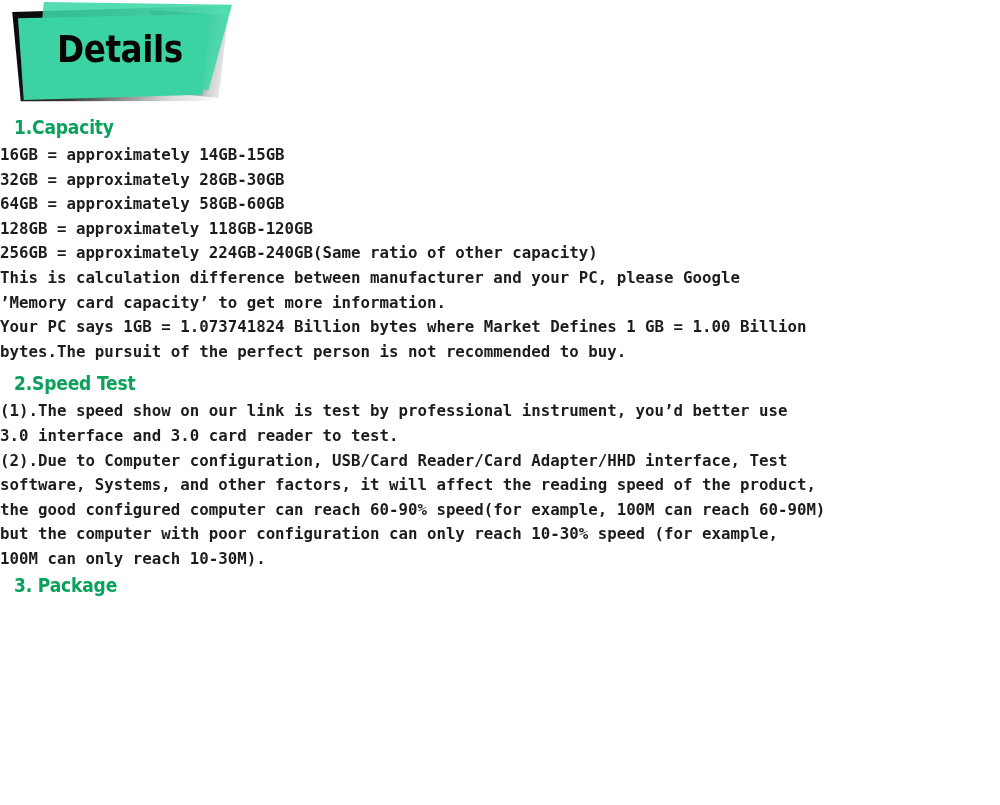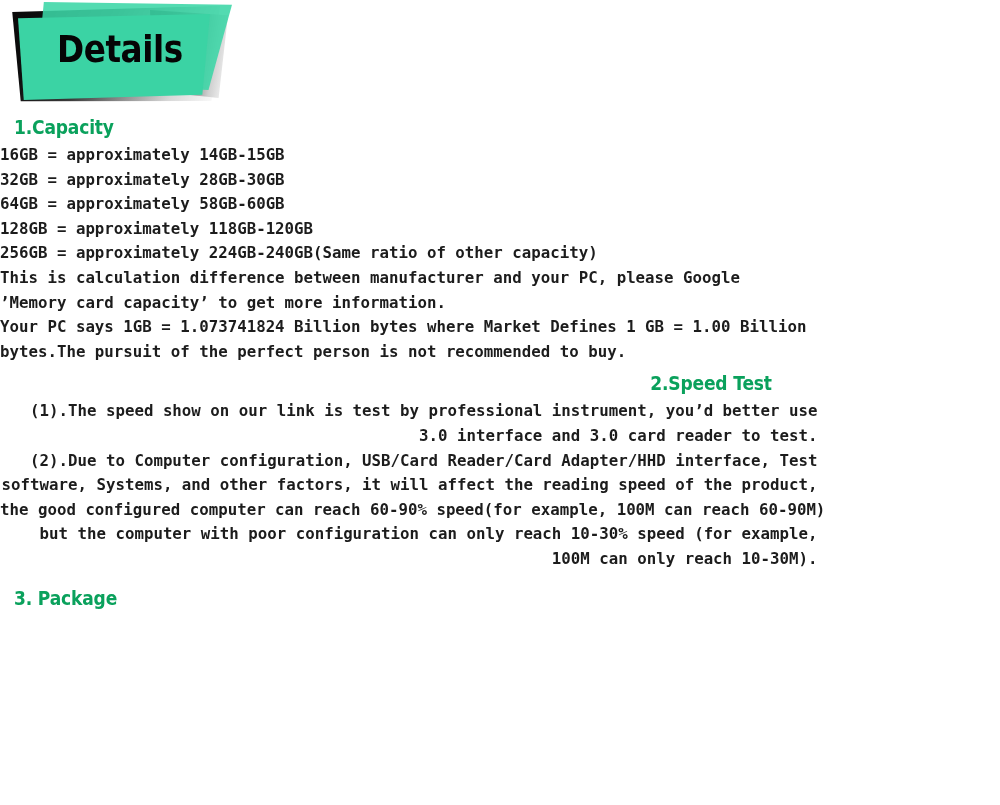--- a/index.html
+++ b/index.html
@@ -133,22 +133,22 @@
     padding: 0;
     transform: scaleX(0.955);
     transform-origin: left center;
   }
 
   
   .ind-18 { margin-left: 18px; }
   .ind-14 { margin-left: 14px; }
 
   .sec-capacity { margin-top: 4px; }
-  .sec-speed { margin-top: 6px; text-align: right; }
-  .sec-package { margin-top: 13px; }
+  .sec-speed { margin-top: 6px; }
+  .sec-package { margin-top: 0; }
   .sec-auth { margin-top: 6px; }
 </style>
 </head>
 <body>
 
 <div class="page">
 
   <div class="banner">
     <div class="banner-shadow"></div>
     <div class="banner-shadow2"></div>

